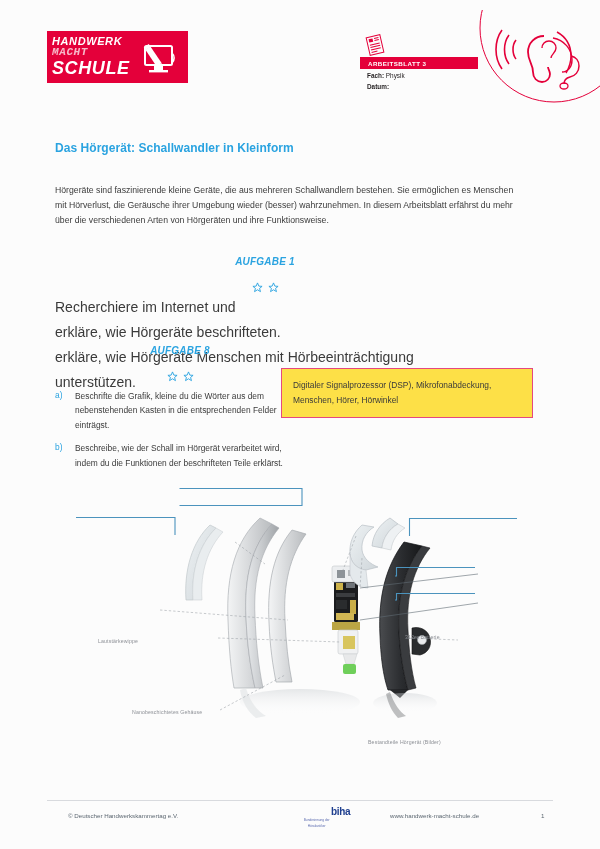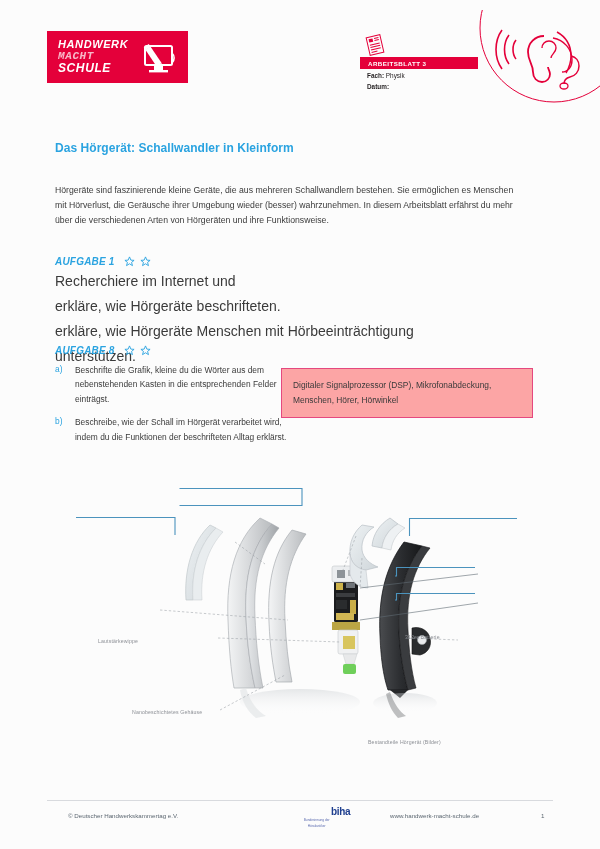--- a/index.html
+++ b/index.html
@@ -13,27 +13,27 @@
   .page { position: relative; width: 600px; height: 849px; background: #fcfcfc; }
 
   
   .logo-box {
     position: absolute; left: 47px; top: 31px;
     width: 141px; height: 52px;
     background: #e4003a;
     display: flex; align-items: center;
   }
   .logo-text {
-    padding-left: 11px; color: #ffffff;
+    padding-left: 5px; color: #ffffff;
     font-weight: bold; font-style: italic;
     letter-spacing: .6px; line-height: 1.06;
   }
   .logo-l1 { font-size: 11px; }
   .logo-l2 { font-size: 11px; opacity: .72; font-family: Liberation Mono, monospace; }
-  .logo-l3 { font-size: 12px; }
+  .logo-l3 { font-size: 18px; }
   .logo-mark { position: absolute; right: 7px; top: 8px; }
 
   .ab-banner {
     position: absolute; left: 360px; top: 57px;
     width: 118px; height: 12px;
     background: #e4003a;
     display: flex; align-items: center;
   }
   .ab-banner span {
     color: #fff; font-size: 6.2px; font-weight: bold;
@@ -61,40 +61,40 @@
 
   .intro {
     position: absolute; left: 55px; top: 183px; width: 472px;
     font-size: 8.7px; line-height: 1.72; color: #3a3a3a;
   }
 
   
   .task-head {
     font-size: 10px; font-weight: bold; font-style: italic;
     color: #2aa3e0; letter-spacing: .2px;
-    display: flex; align-items: center; gap: 9px;
+    display: flex; align-items: center; gap: 15px; flex-direction: column;
   }
   .stars { display: inline-flex; gap: 5px; }
   .star { width: 11px; height: 11px; display: block; }
 
   .task1 { position: absolute; left: 55px; top: 256px; width: 420px; }
   .task1 .lines { margin-top: 2px; font-size: 14px; line-height: 1.78; color: #3a3a3a; }
 
   .task2 { position: absolute; left: 55px; top: 345px; width: 250px; }
   .items { margin-top: 7px; }
   .item { display: flex; gap: 8px; margin-bottom: 9px; }
   .item .mk { font-size: 8.4px; color: #2aa3e0; width: 12px; flex: none; padding-top: .5px; }
   .item .tx { font-size: 8.4px; line-height: 1.72; color: #3a3a3a; }
 
   .wordbox {
     position: absolute; left: 281px; top: 368px;
     width: 252px; padding: 9px 11px 10px 11px;
     border: 1px solid #e5487f;
     font-size: 8.4px; line-height: 1.75; color: #3a3a3a;
-    background: #fca5a5;
+    background: #fde047;
   }
 
   
   .diagram { position: absolute; left: 60px; top: 470px; width: 480px; height: 290px; }
   .callout { position: absolute; }
   .cap {
     position: absolute; font-size: 5.2px; color: #8d9096;
     letter-spacing: .15px; white-space: nowrap;
   }
   .figcap {
@@ -245,21 +245,21 @@
         </span>
       </span>
     </div>
     <div class="items">
       <div class="item">
         <span class="mk">a)</span>
         <span class="tx">Beschrifte die Grafik, kleine du die Wörter aus dem nebenstehenden Kasten in die entsprechenden Felder einträgst.</span>
       </div>
       <div class="item">
         <span class="mk">b)</span>
-        <span class="tx">Beschreibe, wie der Schall im Hörgerät verarbeitet wird, indem du die Funktionen der beschrifteten Alltag erklärst.</span>
+        <span class="tx">Beschreibe, wie der Schall im Hörgerät verarbeitet wird, indem du die Funktionen der beschrifteten Teile erklärst.</span>
       </div>
     </div>
   </div>
 
   <div class="wordbox">
     <div>Digitaler Signalprozessor (DSP), Mikrofonabdeckung,</div>
     <div>Menschen, Hörer, Hörwinkel</div>
   </div>
 
   <div class="diagram">

